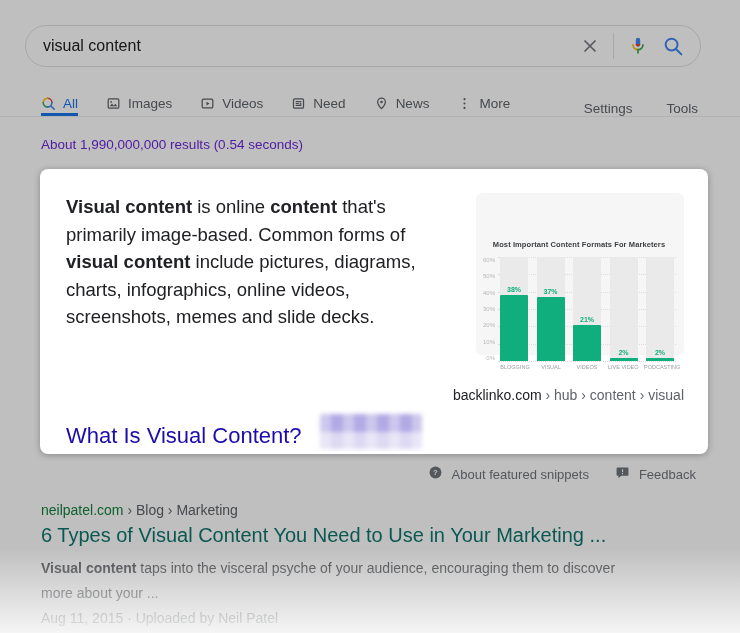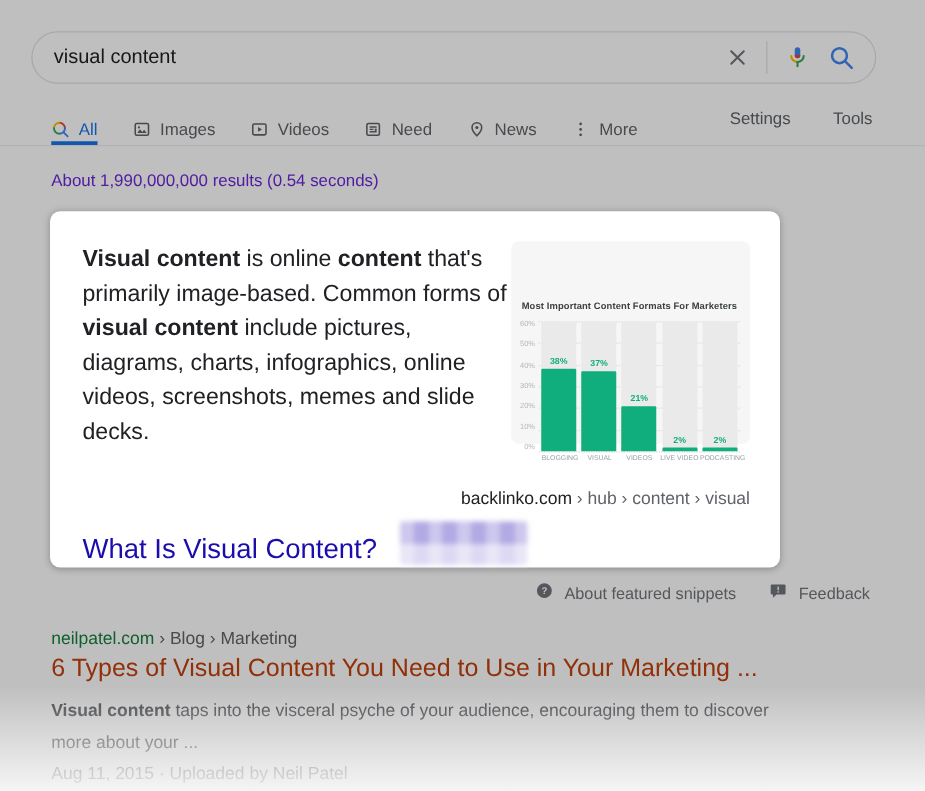--- a/index.html
+++ b/index.html
@@ -26,31 +26,31 @@
     margin-top:20px; height:30px; display:flex; align-items:stretch;
     padding-left:41px; padding-right:42px; border-bottom:1px solid #eceef0;
   }
   .tab {
     display:flex; align-items:flex-end; gap:7px; margin-right:28px;
     font-size:13.5px; color:#5f6368; border-bottom:3px solid transparent;
     padding-bottom:2px; cursor:pointer; white-space:nowrap;
   }
   .tab.active { color:#1a73e8; border-bottom-color:#1a73e8; }
   .tab .ticon { display:flex; align-items:center; }
-  .tabs-right { margin-left:auto; display:flex; gap:34px; align-items:flex-start;
+  .tabs-right { margin-left:auto; display:flex; gap:34px; align-items:flex-end;
     font-size:13.5px; color:#5f6368; }
   .tabs-right span { cursor:pointer; }
 
   
   .stats { margin:20px 0 0 41px; font-size:13.5px; color:#6d28d9; }
 
   
   .card {
     position:relative; z-index:10;
-    margin:17px 40px 0 40px; width:584px; height:285px;
+    margin:17px 40px 0 40px; width:668px; height:285px;
     background:#fff; border-radius:8px;
     box-shadow:0 1px 6px rgba(32,33,36,0.35);
     padding:24px 24px 0 26px;
   }
   .card-main { display:flex; justify-content:space-between; }
   .snippet-text { width:376px; font-size:18.5px; line-height:27.5px; color:#202124; }
   .b { font-weight:bold; }
 
   
   .chart {
@@ -91,21 +91,21 @@
   .fs-footer {
     display:flex; justify-content:flex-end; align-items:center; gap:26px;
     margin:11px 44px 0 0; font-size:13px; color:#70757a;
   }
   .fs-link { display:flex; align-items:center; gap:9px; cursor:pointer; }
 
   
   .result { margin:18px 40px 0 41px; }
   .r-crumb { font-size:14px; color:#5f6368; line-height:19px; cursor:pointer; }
   .r-crumb .domain { color:#15803d; }
-  .r-title { margin-top:2px; font-size:20px; line-height:26px; color:#c2410c;
+  .r-title { margin-top:2px; font-size:20px; line-height:26px; color:#0f766e;
     cursor:pointer; white-space:nowrap; }
   .r-desc { margin-top:8px; font-size:14px; line-height:25px; color:#4d5156; width:608px; }
   .r-meta { font-size:14px; line-height:25px; color:#70757a; }
 
   
   .dim-overlay { position:absolute; inset:0; background:rgba(0,0,0,0.25);
     z-index:5; pointer-events:none; }
   .bottom-fade { position:absolute; left:0; right:0; bottom:0; height:85px;
     background:linear-gradient(to bottom, rgba(255,255,255,0), rgba(255,255,255,0.85));
     z-index:6; pointer-events:none; }

